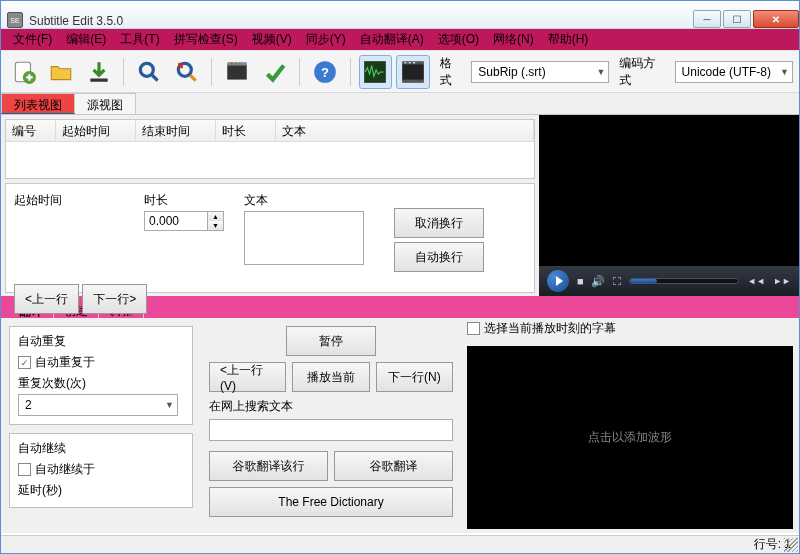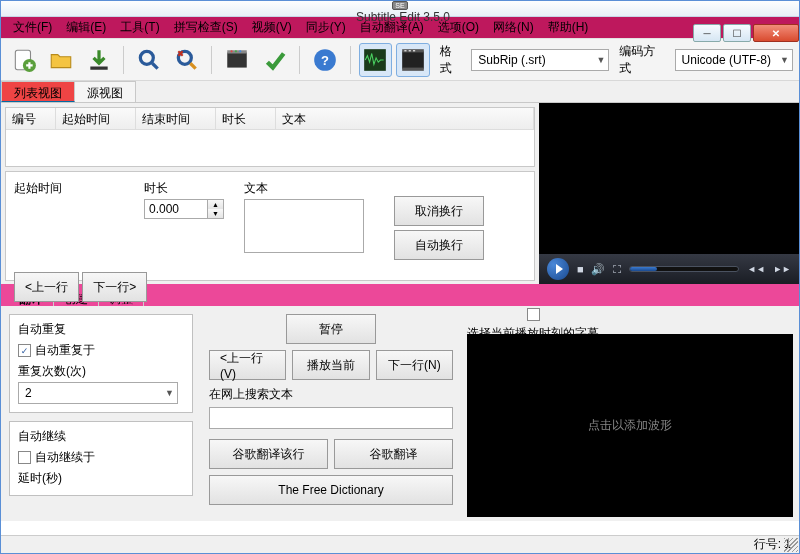--- a/index.html
+++ b/index.html
@@ -1,19 +1,19 @@
 <!DOCTYPE html>
 <html><head>
 <meta charset="utf-8">
 <style>
 * { box-sizing: border-box; margin: 0; padding: 0; font-family: "Microsoft YaHei", "Segoe UI", sans-serif; font-size: 12px; }
 body { background: #fff; width: 800px; height: 554px; overflow: hidden; border: 1px solid #5a8fd6; position: relative; }
 
 
-.titlebar { height: 16px; background: linear-gradient(#fdfefe,#e8f0f7); display: flex; align-items: center; padding-left: 6px; border-bottom: 1px solid #c8d6e6; flex-direction: column; }
+.titlebar { height: 28px; background: linear-gradient(#fdfefe,#e8f0f7); display: flex; align-items: flex-end; padding-left: 6px; border-bottom: 1px solid #c8d6e6; }
 .titlebar .app-icon { width: 16px; height: 16px; background: #888; border:1px solid #555; display:flex; align-items:center; justify-content:center; font-size:7px; color:#fff; border-radius:2px; margin-right:6px;}
 .titlebar .title { color:#333; }
 .winbtns { margin-left:auto; display:flex; }
 .winbtn { width:28px; height:18px; margin-left:2px; border:1px solid #8aa; background:linear-gradient(#f7fbff,#d6e6f3); display:flex; align-items:center; justify-content:center; font-size:10px; color:#333; border-radius:2px;}
 .winbtn.close { width:46px; background:linear-gradient(#f28d7a,#d94b2f); border:1px solid #a03020; color:#fff; font-weight:bold;}
 
 
 .menubar { height:22px; background:#be185d; display:flex; align-items:center; padding:0 6px; gap:2px; border-bottom:1px solid #e2e2e2;}
 .menubar span { padding:2px 6px; cursor:default;}
 
@@ -66,21 +66,21 @@
 .bottom { display:flex; height:215px; background:#f0f0f0;}
 .bleft { width:200px; padding:8px;}
 .fset { border:1px solid #c0c0c0; background:#fff; padding:6px 8px 8px 8px; margin-bottom:8px;}
 .fset .hd { font-weight:normal; margin-bottom:4px;}
 .chk { display:flex; align-items:center; gap:4px; margin:3px 0;}
 .chkbox { width:13px; height:13px; border:1px solid #888; background:#fff; display:flex; align-items:center; justify-content:center; font-size:9px; color:#2c5aa0;}
 .bmid { width:260px; padding:8px;}
 .bmid .row { display:flex; gap:6px; margin-bottom:6px; justify-content:center;}
 .bmid .row .btn { flex:1;}
 .wavepane { flex:1; background:#000; margin:6px; display:flex; align-items:center; justify-content:center; color:#888; position:relative;}
-.checkrow { position:absolute; top:-20px; left:0; display:flex; align-items:center; gap:4px;flex-direction:column;}
+.checkrow { position:absolute; top:-20px; left:0; display:flex; align-items:center; gap:4px;}
 
 
 .statusbar { position:absolute; bottom:0; left:0; right:0; height:18px; background:#f0f0f0; border-top:1px solid #ccc; display:flex; align-items:center; justify-content:flex-end; padding:0 8px; font-size:11px;}
 .resizer { width:14px; height:14px; position:absolute; right:1px; bottom:1px; background:repeating-linear-gradient(135deg,#999 0 1px,transparent 1px 3px);}
 </style>
 </head>
 <body>
 
 <div class="titlebar">
   <div class="app-icon">SE</div>

